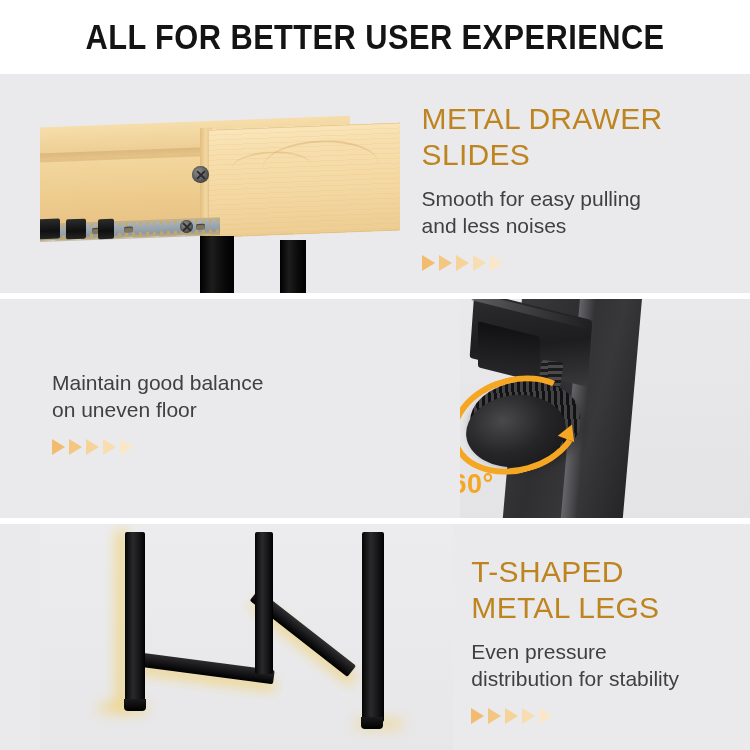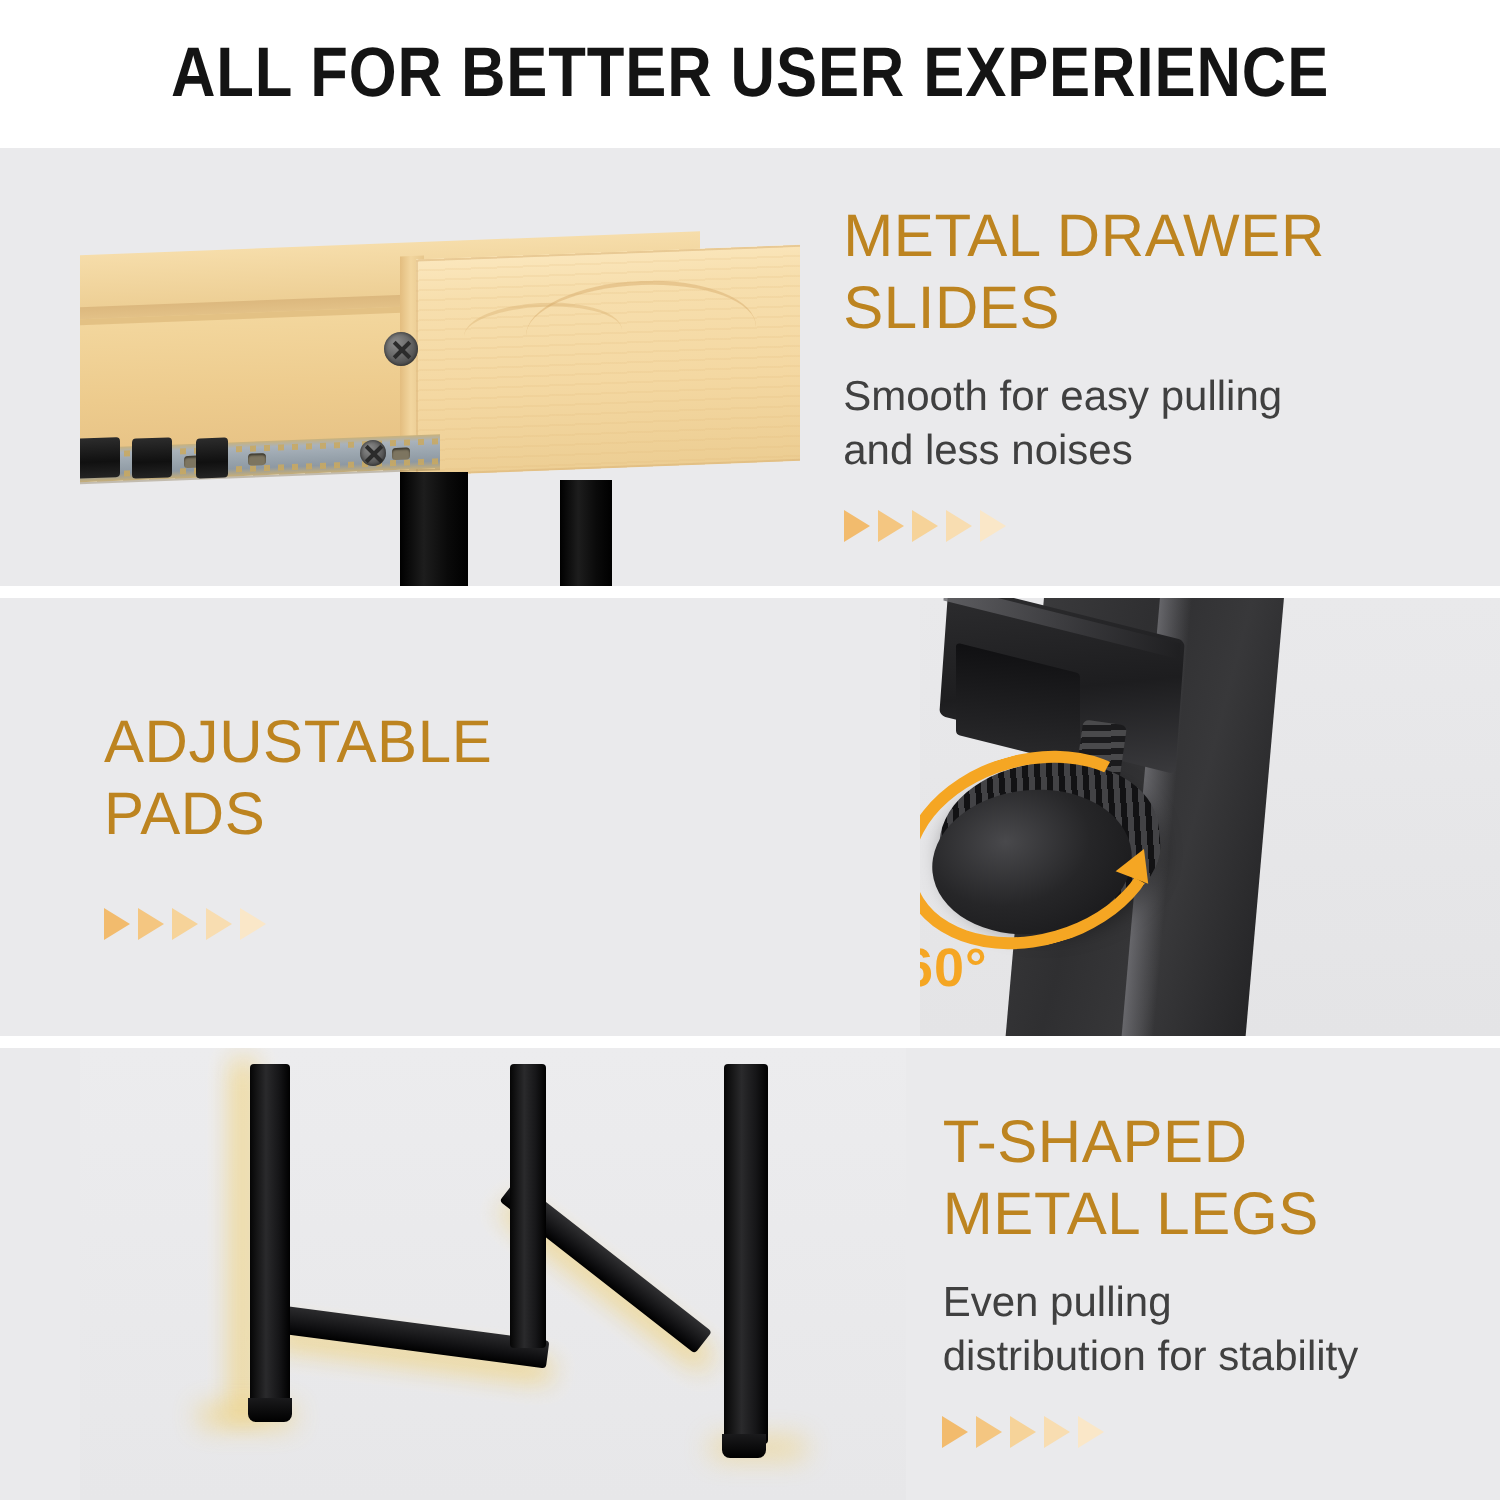--- a/index.html
+++ b/index.html
@@ -354,22 +354,22 @@
         <span class="arrow a3"></span>
         <span class="arrow a4"></span>
         <span class="arrow a5"></span>
       </div>
     </div>
   </div>
 
   <div class="panel panel-2 p2">
 
     <div class="copy">
-      <h2 class="heading">ADJUSTABLE
-PADS</h2>
+      <p class="body-text">Maintain good balance
+on uneven floor</p>
       <div class="arrows">
         <span class="arrow a1"></span>
         <span class="arrow a2"></span>
         <span class="arrow a3"></span>
         <span class="arrow a4"></span>
         <span class="arrow a5"></span>
       </div>
     </div>
 
     <div class="media">
@@ -407,21 +407,21 @@
         <div class="post rightback"></div>
         <div class="post rightfront"></div>
         <div class="foot f1"></div>
         <div class="foot f2"></div>
       </div>
     </div>
 
     <div class="copy">
       <h2 class="heading">T-SHAPED
 METAL LEGS</h2>
-      <p class="body-text">Even pulling
+      <p class="body-text">Even pressure
 distribution for stability</p>
       <div class="arrows">
         <span class="arrow a1"></span>
         <span class="arrow a2"></span>
         <span class="arrow a3"></span>
         <span class="arrow a4"></span>
         <span class="arrow a5"></span>
       </div>
     </div>
   </div>

